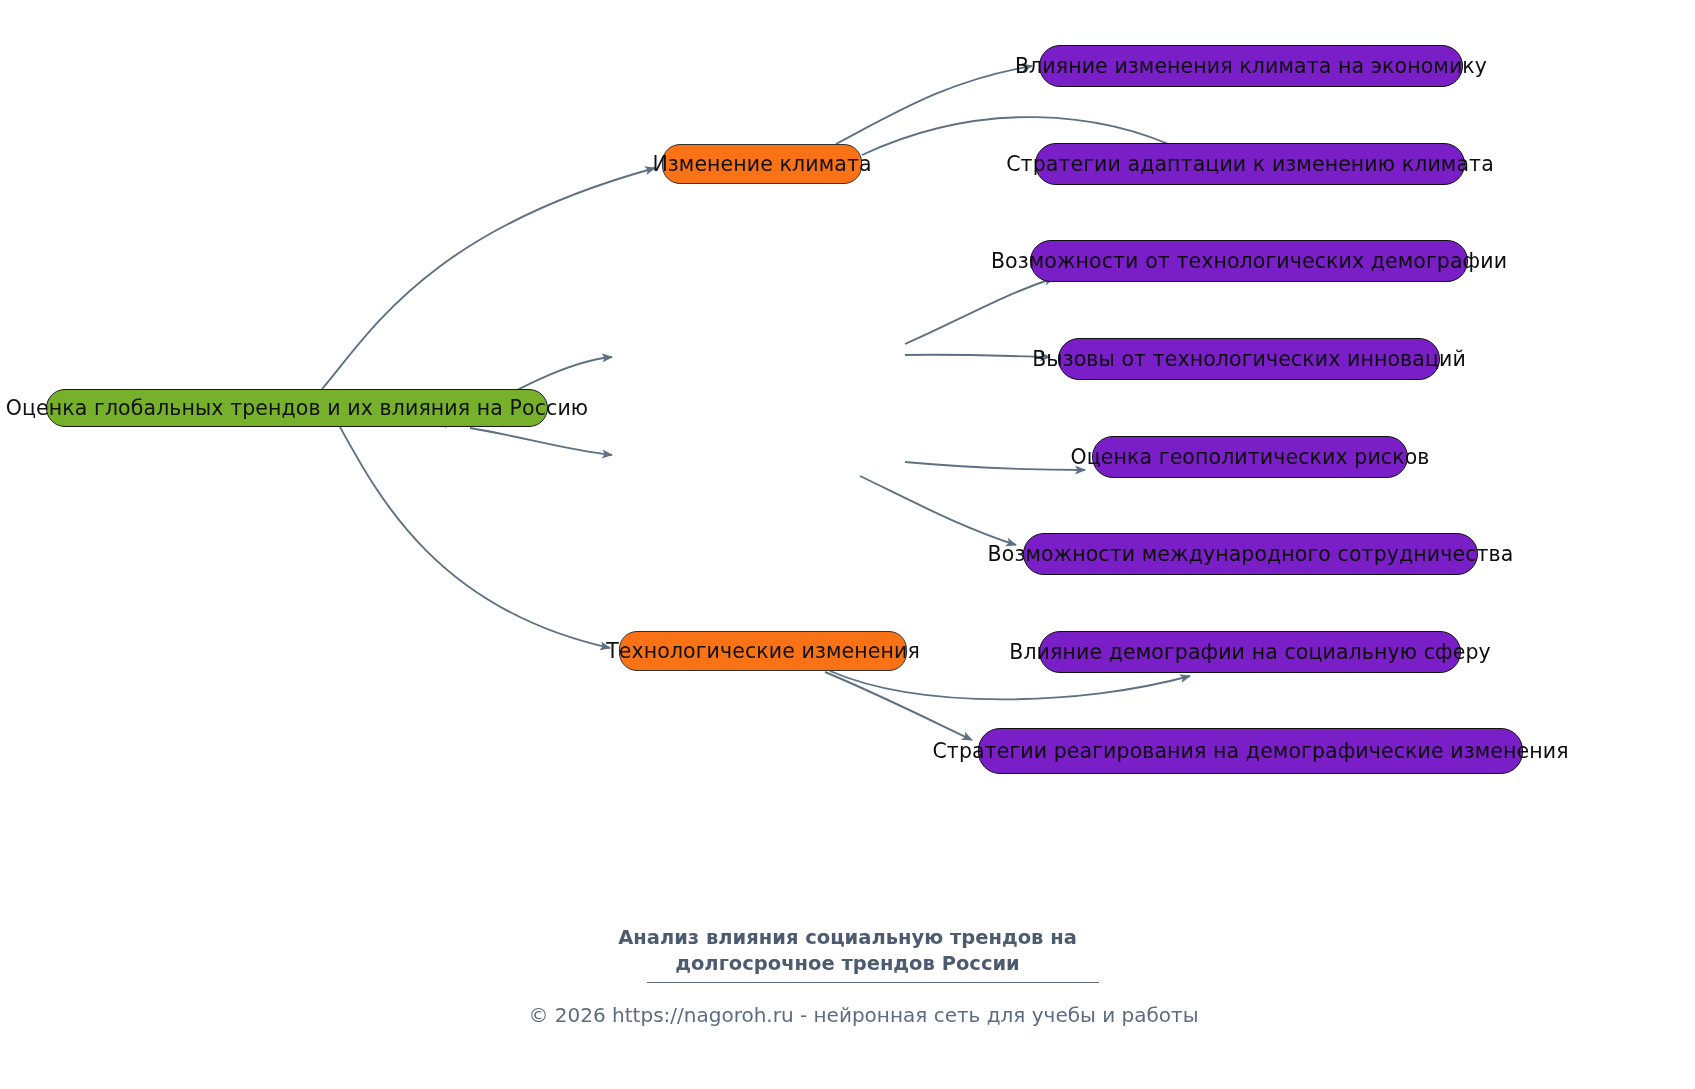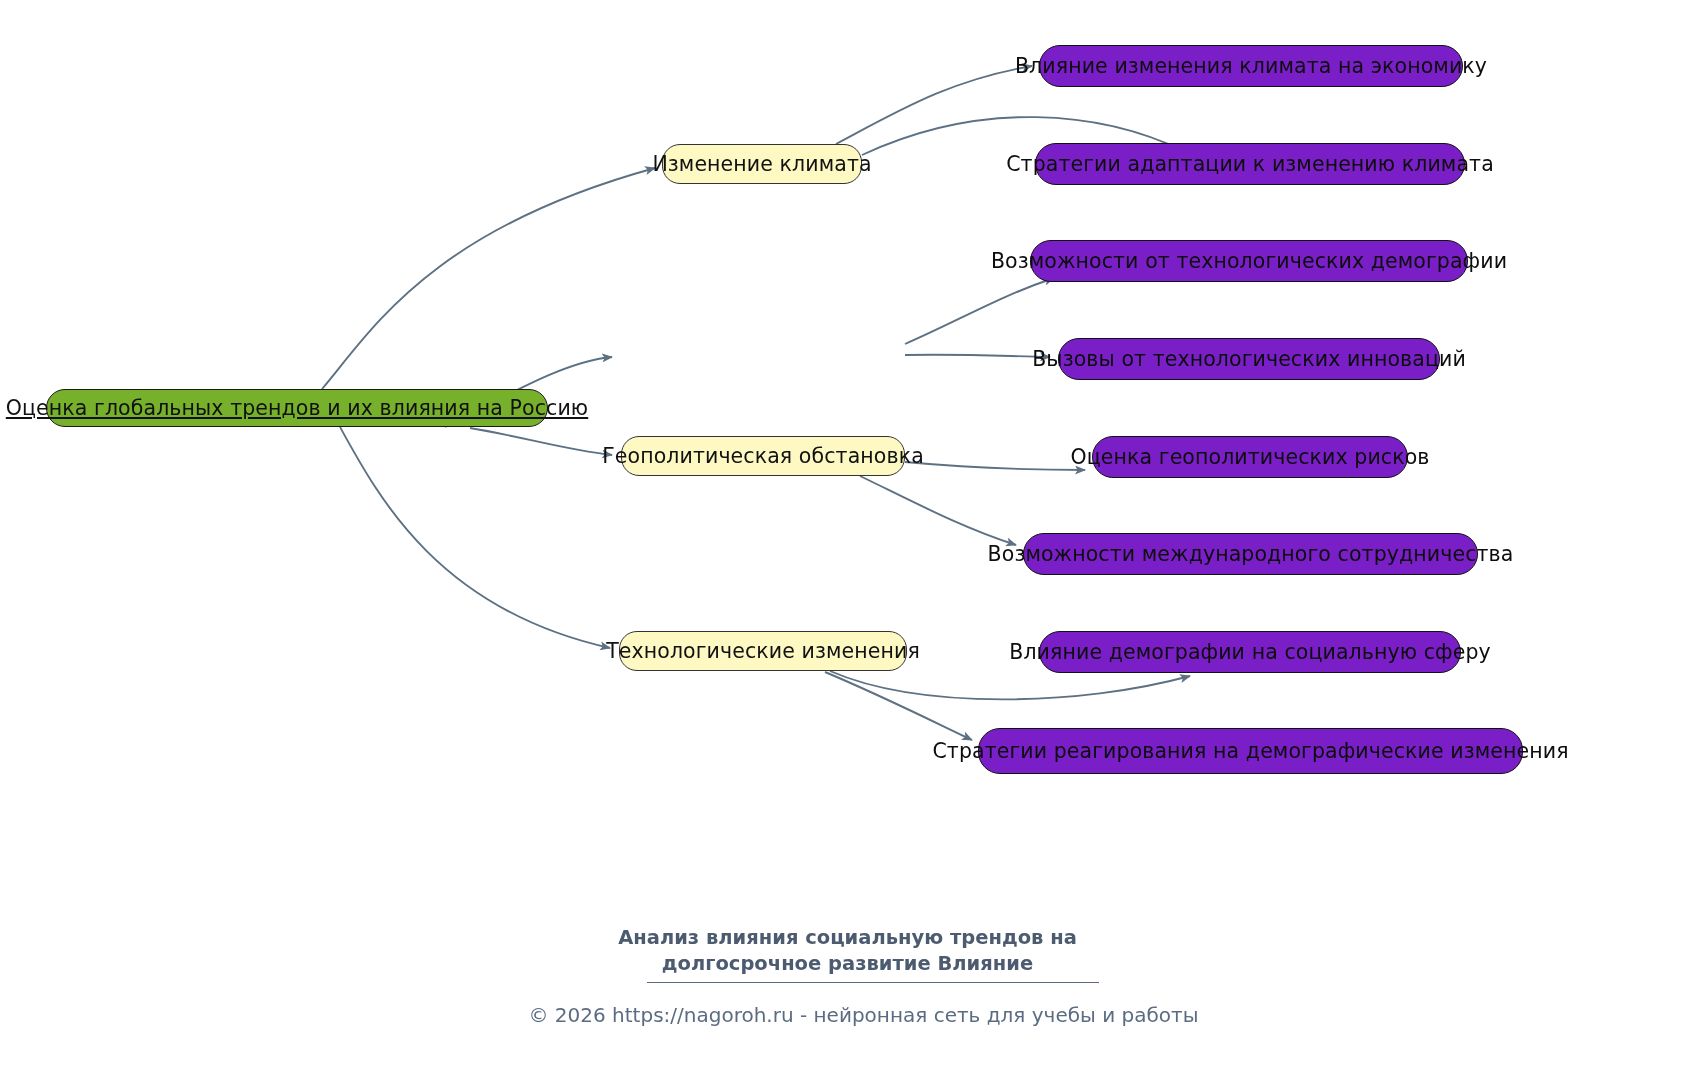--- a/index.html
+++ b/index.html
@@ -37,24 +37,23 @@
     white-space: nowrap;
     letter-spacing: 0.1px;
   }
   .node-root {
     background: #77B02A;
     border: 1.6px solid #1a1a1a;
     color: #111111;
     font-size: 20.5px;
     border-radius: 20px;
     padding: 16px 14px;
-    text-decoration: underline;
   }
   .node-branch {
-    background: #fef9c3;
+    background: #f97316;
     border: 1.6px solid #333333;
     color: #111111;
     font-size: 20.5px;
     border-radius: 18px;
     padding: 0 14px;
   }
   .node-leaf {
     background: #7A1FC8;
     border: 1.6px solid #111111;
     color: #0d0d0d;
@@ -141,23 +140,20 @@
 
 
   <div class="node node-leaf" style="left:1030px; top:240px; width:438px; height:42px;">
     <span>Возможности от технологических демографии</span>
   </div>
 
   <div class="node node-leaf" style="left:1058px; top:338px; width:382px; height:42px;">
     <span>Вызовы от технологических инноваций</span>
   </div>
 
-  <div class="node node-branch" style="left:621px; top:436px; width:284px; height:40px;">
-    <span>Геополитическая обстановка</span>
-  </div>
 
   <div class="node node-leaf" style="left:1092px; top:436px; width:316px; height:42px;text-align:right;">
     <span>Оценка геополитических рисков</span>
   </div>
 
   <div class="node node-leaf" style="left:1023px; top:533px; width:455px; height:42px;">
     <span>Возможности международного сотрудничества</span>
   </div>
 
   <div class="node node-branch" style="left:619px; top:631px; width:288px; height:40px;">
@@ -167,20 +163,20 @@
   <div class="node node-leaf" style="left:1039px; top:631px; width:422px; height:42px;">
     <span>Влияние демографии на социальную сферу</span>
   </div>
 
   <div class="node node-leaf" style="left:978px; top:728px; width:545px; height:46px;">
     <span>Стратегии реагирования на демографические изменения</span>
   </div>
 
   <div class="footer footer-title">
     <div>Анализ влияния социальную трендов на</div>
-    <div>долгосрочное развитие Влияние</div>
+    <div>долгосрочное трендов России</div>
   </div>
 
   <div class="footer-rule"></div>
 
   <div class="footer footer-credit">© 2026 https://nagoroh.ru - нейронная сеть для учебы и работы</div>
 
 </div>
 
 </body></html>

